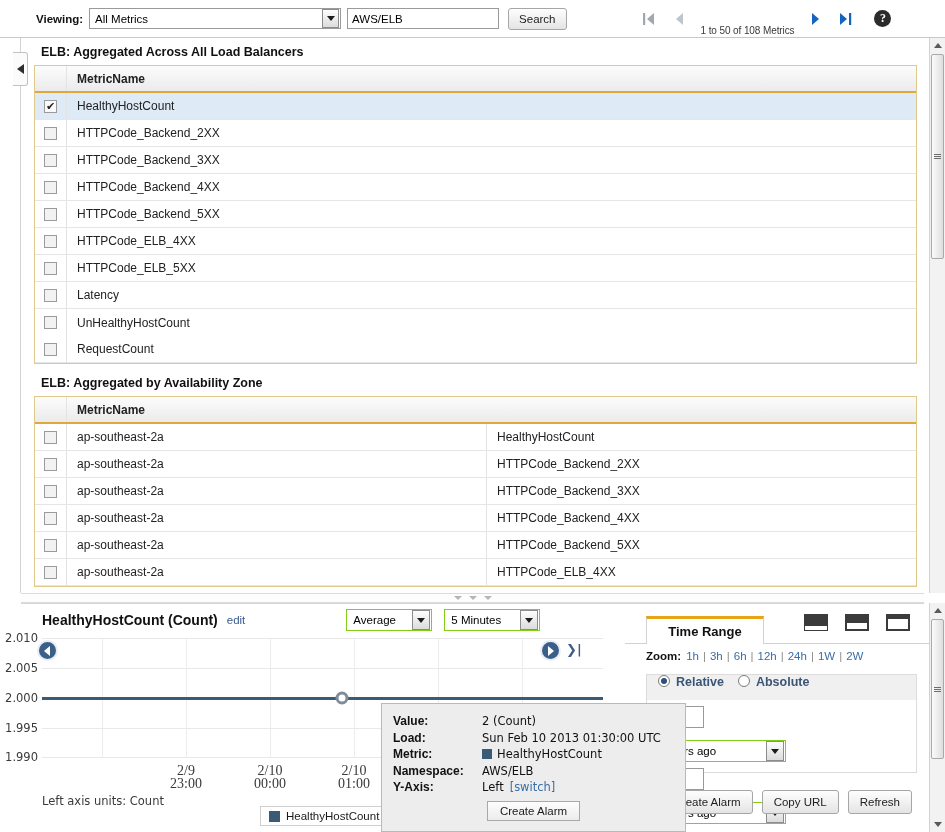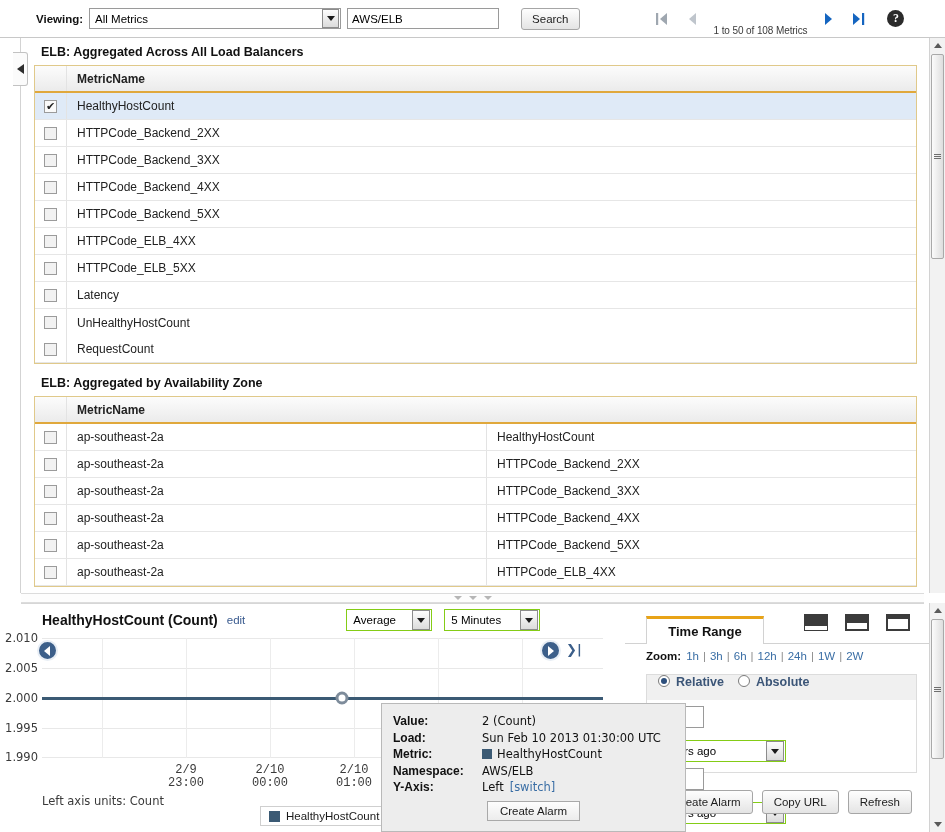--- a/index.html
+++ b/index.html
@@ -52,21 +52,21 @@
     border: 1px solid #9a9a9a; background: #fff;
     font-family: "Liberation Sans", sans-serif; font-size: 11.5px;
     color: #000; padding: 0 4px; outline: none;
   }
   .btn {
     background: linear-gradient(#fefefe,#e4e4e4);
     border: 1px solid #a6a6a6; border-radius: 3px;
     font-family: "Liberation Sans", sans-serif; font-size: 11.5px;
     color: #1d1d1d; padding: 3px 9px; cursor: pointer; white-space: nowrap;
   }
-  .btn.search { margin-left: 22px; height: 22px; padding: 0 10px; }
+  .btn.search { margin-left: 9px; height: 22px; padding: 0 10px; }
 
   .pager { display: flex; align-items: center; margin-left: 68px; gap: 0px; }
   .pg-icon {
     width: 30px; height: 26px; display: flex;
     align-items: center; justify-content: center; cursor: pointer;
   }
   .pg-text {
     font-size: 10px; color: #3a3a3a; white-space: nowrap;
     padding: 0 6px; letter-spacing: -0.1px; margin-top: 24px;
   }
@@ -202,23 +202,23 @@
     position: absolute; width: 21px; height: 21px; border-radius: 50%;
     background: #3c5f8a; color: #fff; display: flex; align-items: center;
     justify-content: center; font-size: 11px; cursor: pointer;
     border: 2px solid #e8eef5;
   }
   .nav-end {
     position: absolute; font-size: 13px; color: #3c5f8a; cursor: pointer;
     font-weight: bold; font-family: "DejaVu Sans", sans-serif;
   }
   .xtick {
-    position: absolute; font-size: 12px; color: #3a3a3a; text-align: center;
+    position: absolute; font-size: 14px; color: #3a3a3a; text-align: center;
     transform: translateX(-50%); line-height: 13px; white-space: nowrap;
-    font-family: Liberation Mono, monospace;
+    font-family: Liberation Serif, serif;
   }
   .axis-units {
     position: absolute; left: 21px; top: 190px;
     font-size: 11.5px; color: #3a3a3a; font-family: "DejaVu Sans", sans-serif;
   }
   .legend-box {
     position: absolute; left: 239px; top: 202px;
     border: 1px solid #cfcfcf; background: #fff; padding: 3px 8px;
     display: flex; align-items: center; gap: 6px;
   }

